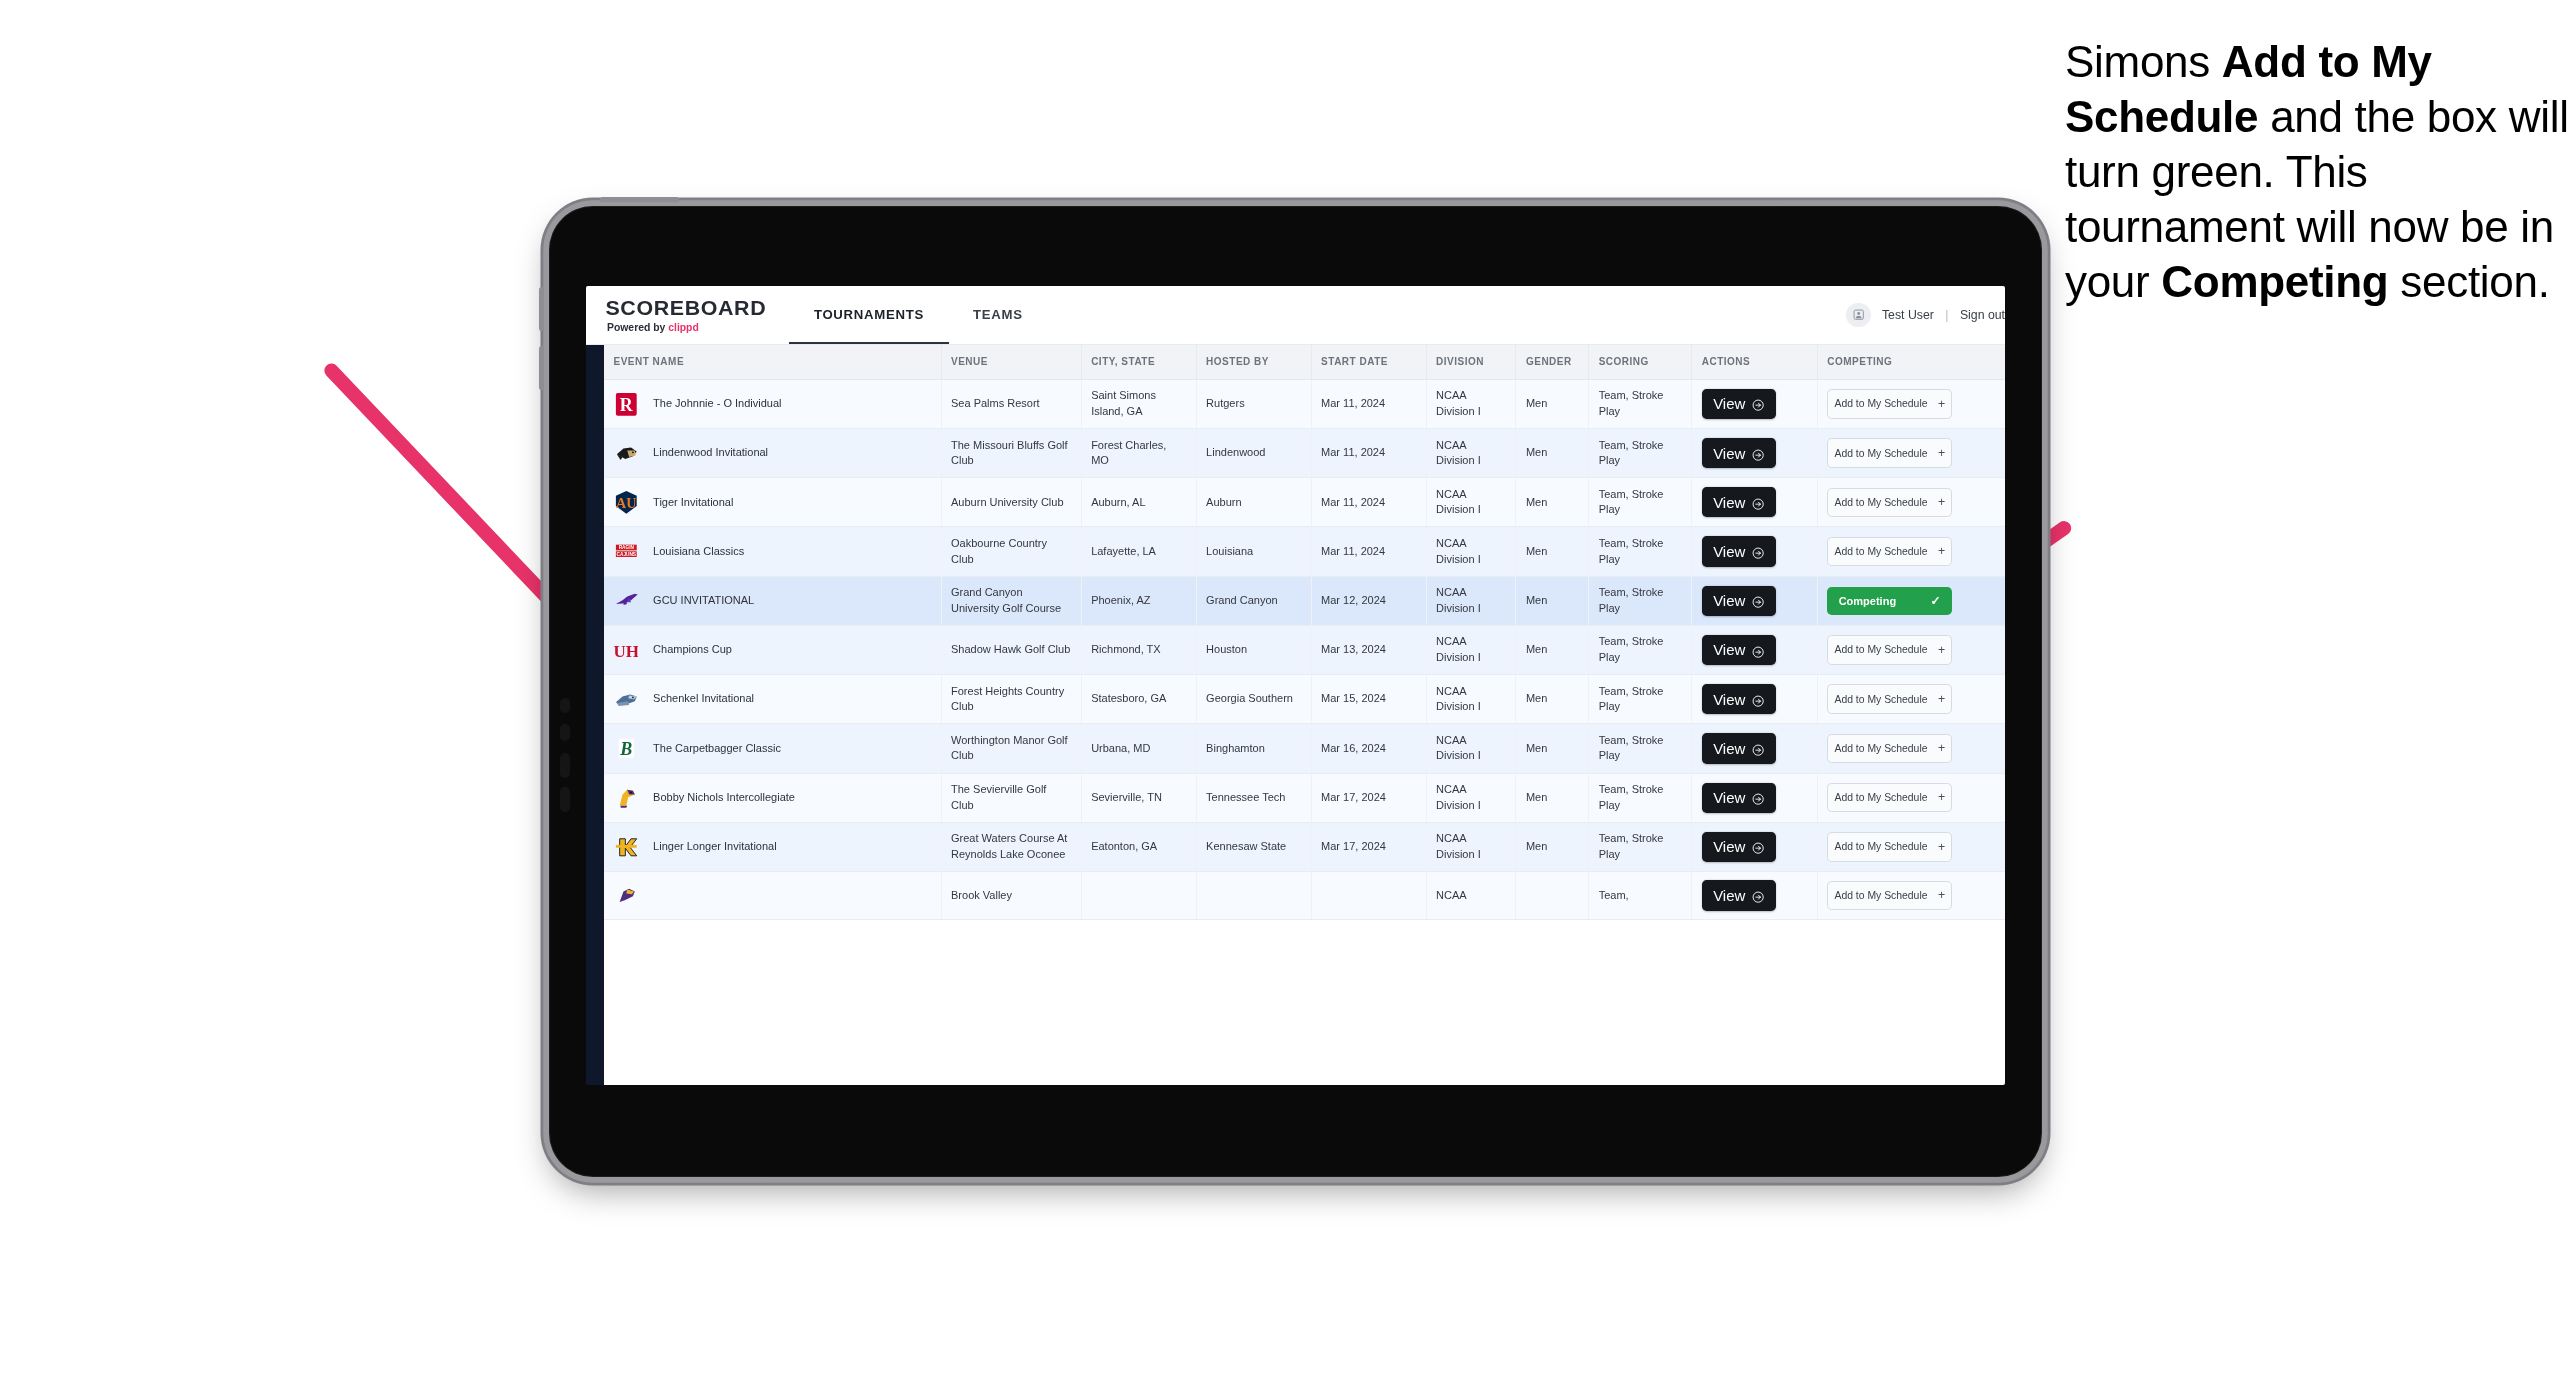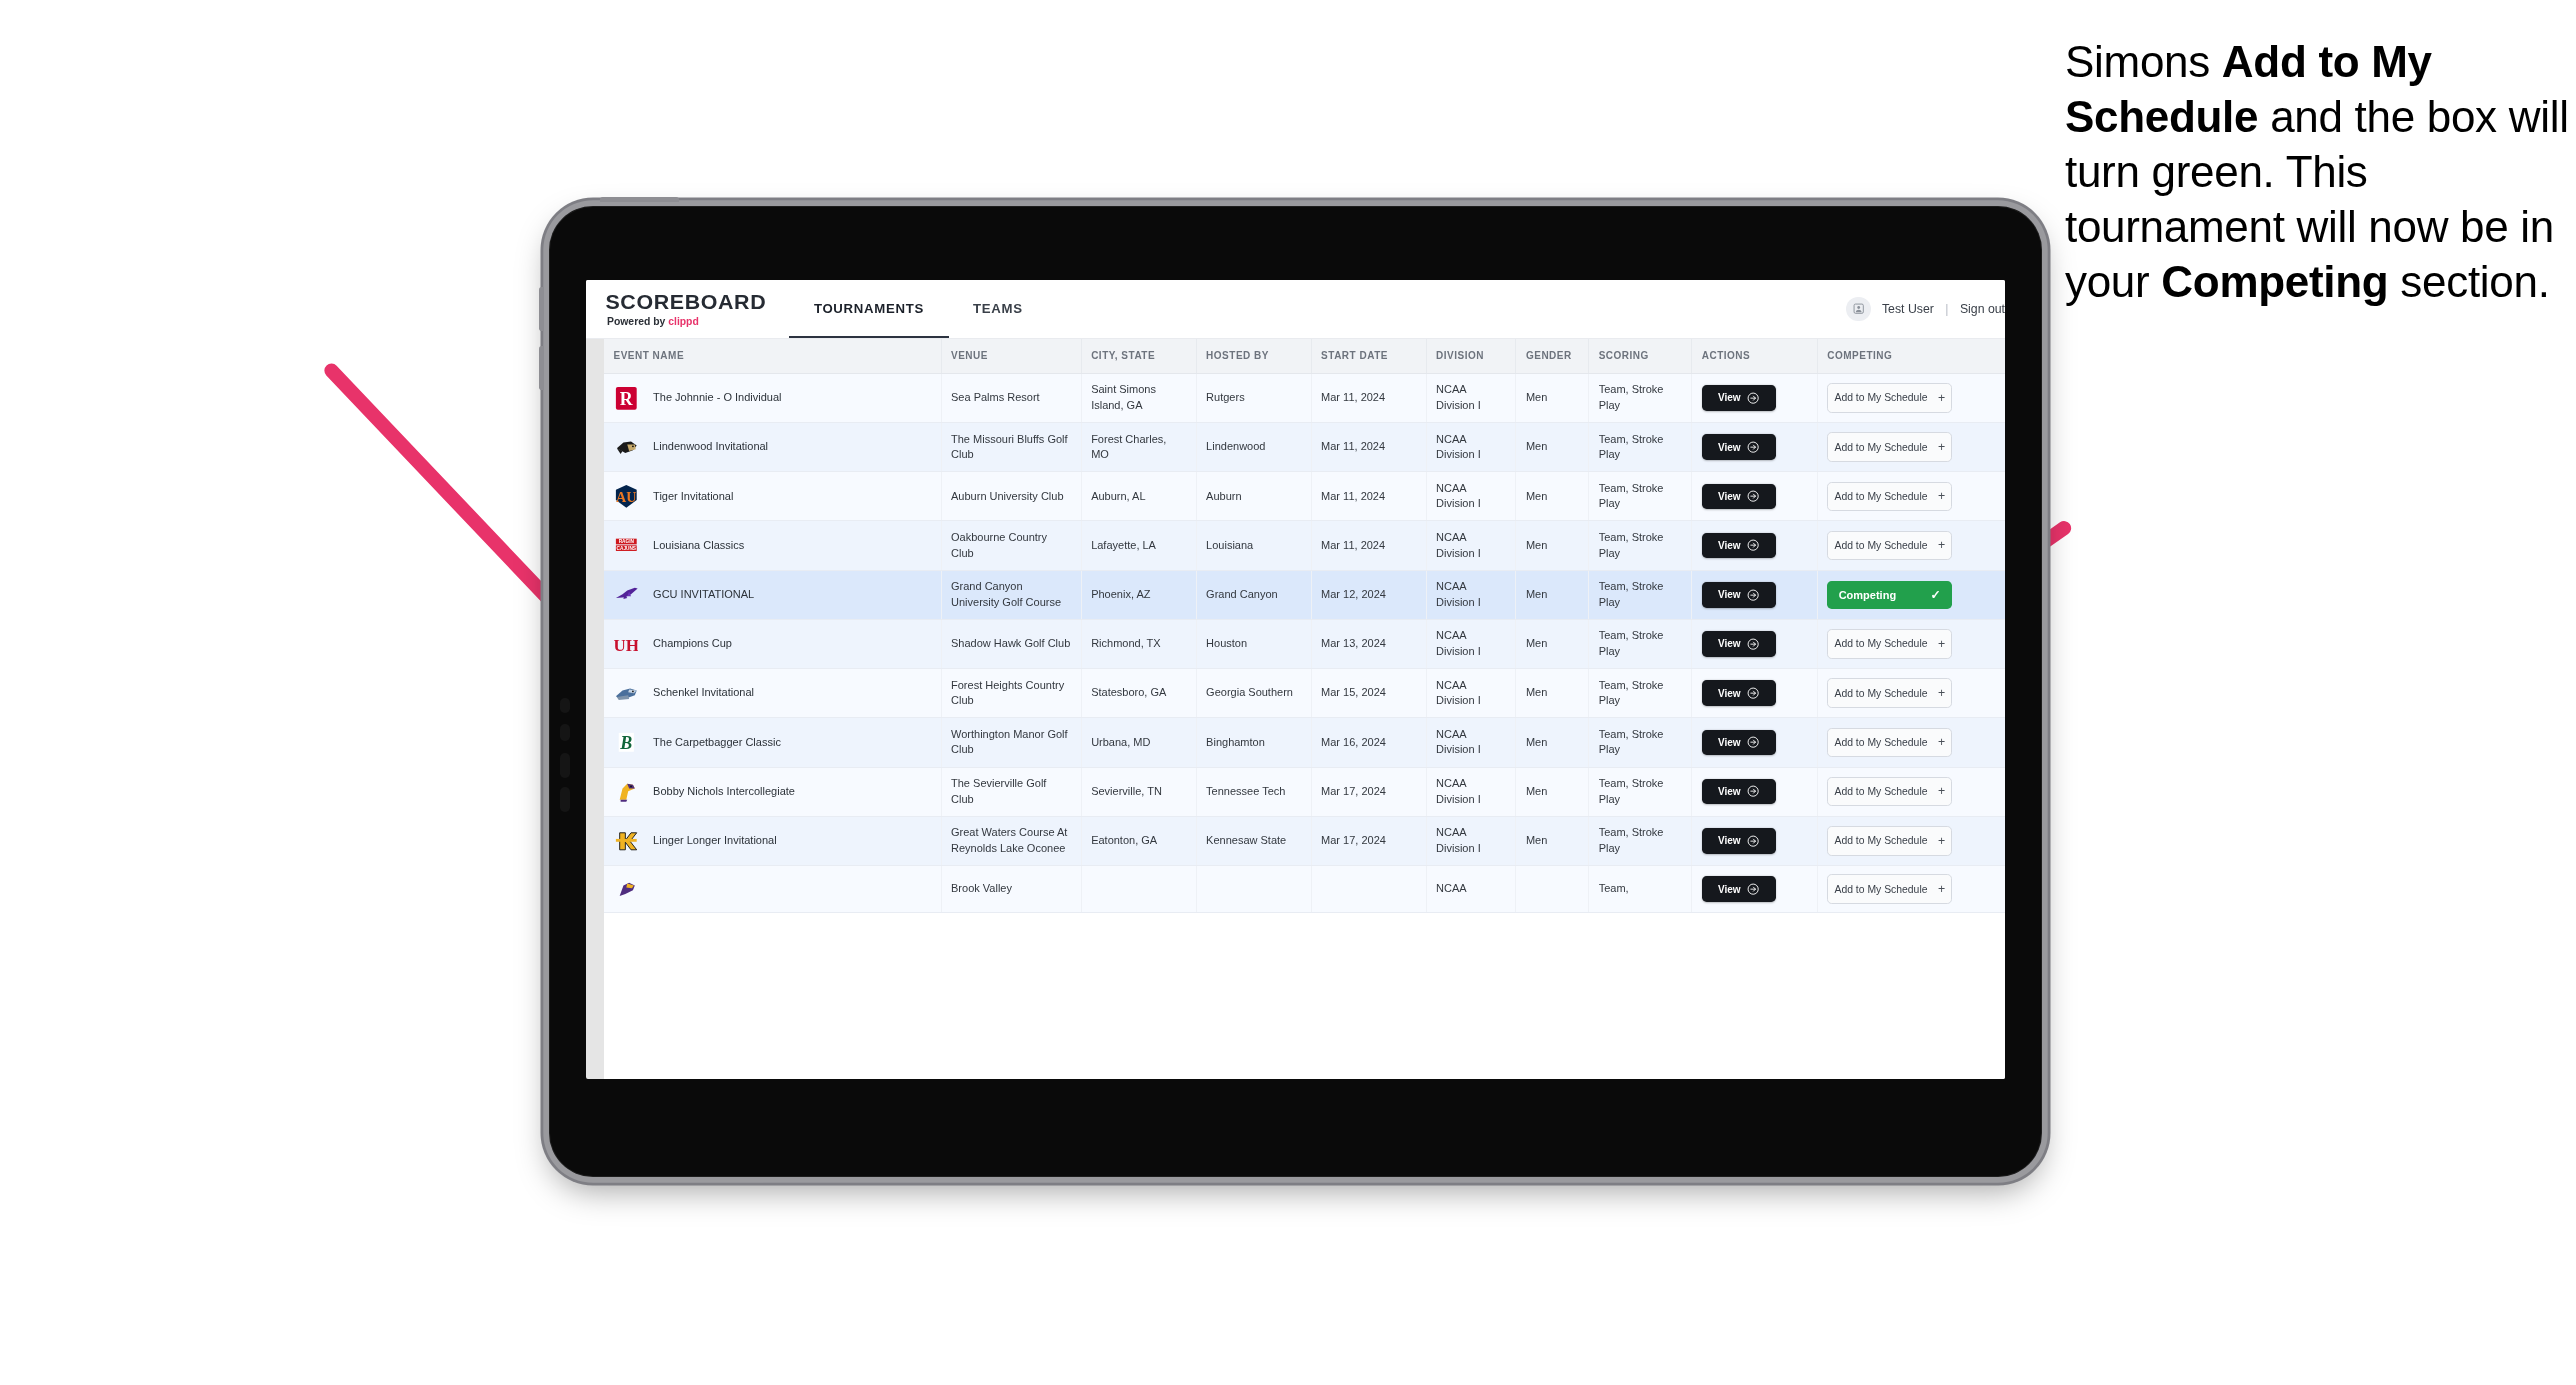--- a/index.html
+++ b/index.html
@@ -53,23 +53,23 @@
   .btn-vol.v2 { top: 140px; height: 44px; }
   .btn-pwr {
     position:absolute; left: 51px; top: -9.5px;
     width: 79px; height: 5.7px; background: #8e8e93; border-radius: 2.8px 2.8px 0 0;
   }
   .speaker { position:absolute; left: 11.4px; width: 9.5px; background:#151515; border-radius:4.7px; }
 
   
   .screen {
     position: absolute;
-    left: 37px; top: 74px;
+    left: 37px; top: 80px;
     width: 1419px; height: 799px;
-    background: #e5e5e5;
+    background: #0f172a;
     overflow: hidden;
     border-radius: 1.9px;
   }
 
   
   .app-header {
     display: flex; align-items: stretch;
     height: 59px;
     background: #fff;
     border-bottom: 0.9px solid #e9ebef;
@@ -148,21 +148,21 @@
 
   .evt { display:flex; align-items:center; gap: 15px; }
   .evt-name { font-size: 11px; color:#2c3239; }
 
   .logo { width: 24.6px; height: 24.6px; flex: 0 0 24.6px; display:block; }
 
   
   .btn-view {
     display: inline-flex; align-items:center; justify-content:center; gap:6.6px;
     background: #15181d; color:#fff;
-    font-size: 10px; font-weight: 700;
+    font-size: 15px; font-weight: 400;
     padding: 6.6px 11.4px; border-radius: 4.7px;
     border: none; cursor: pointer; width: 74px;
     box-shadow: 0 0.9px 1.9px rgba(0,0,0,.25);
   }
   .btn-view .ico { display:inline-block; width:12.3px; height:12.3px; }
 
   
   .btn-add {
     display:inline-flex; align-items:center; justify-content:center; gap: 10.4px;
     background:#fafbfc; color:#3a4049;

